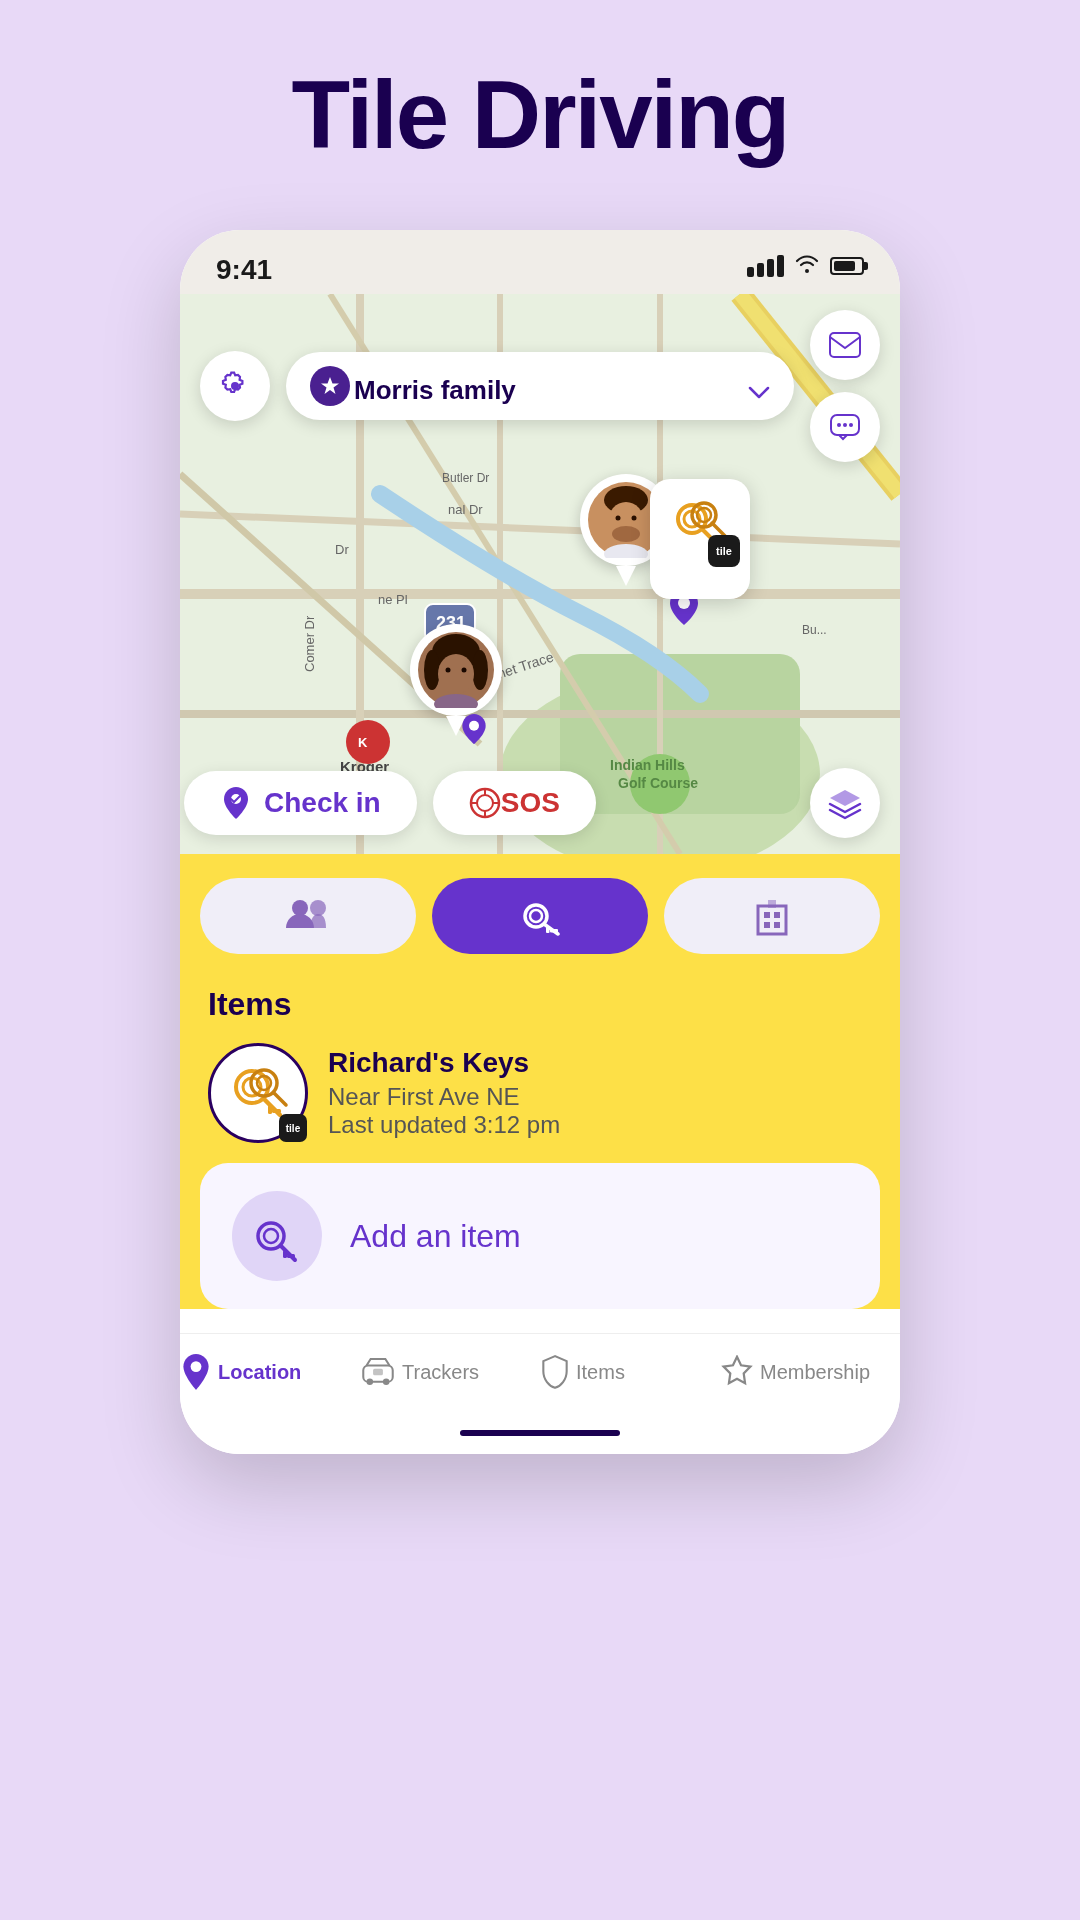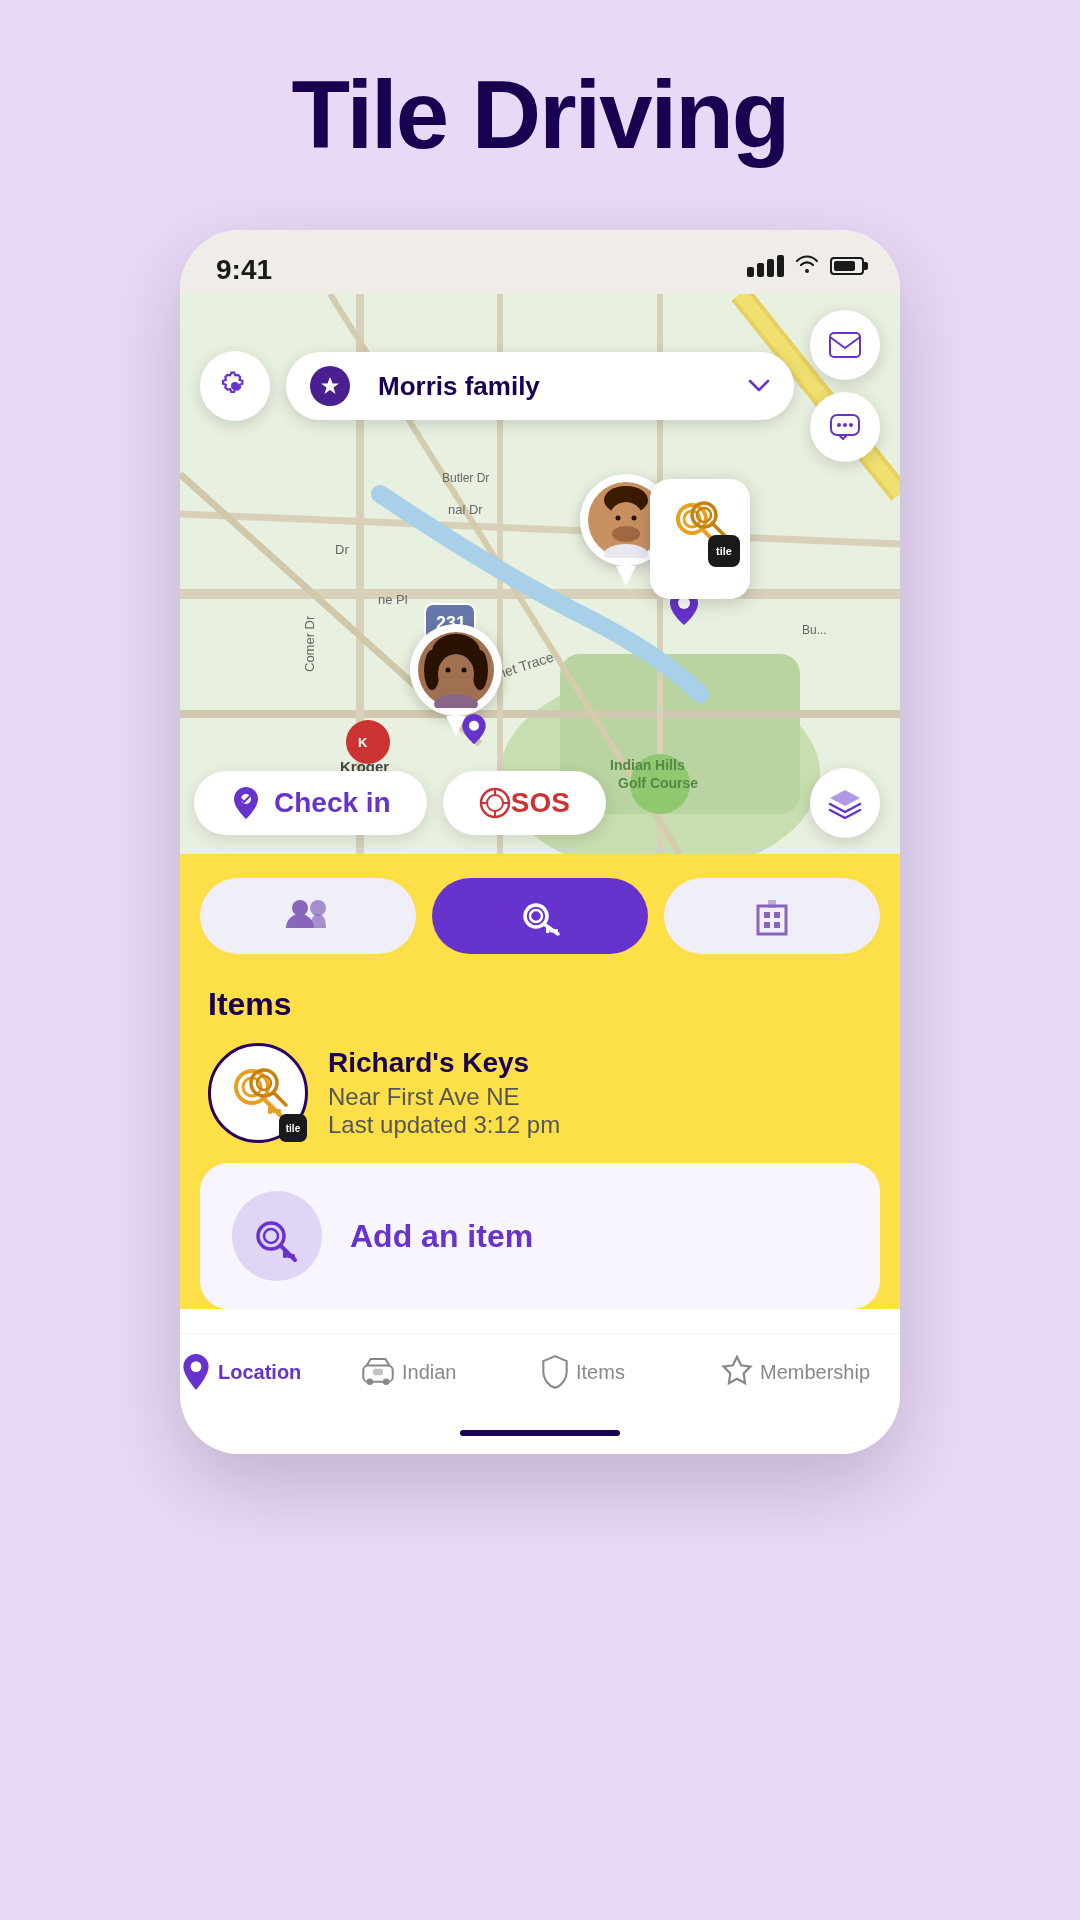--- a/index.html
+++ b/index.html
@@ -134,22 +134,22 @@
       justify-content: center;
       box-shadow: 0 4px 16px rgba(0,0,0,0.15);
       cursor: pointer;
     }
 
     .family-pill {
       background: white;
       border-radius: 50px;
       padding: 14px 24px;
       display: flex;
-      align-items: center;
-      gap: 28px;
+      align-items: flex-end;
+      gap: 4px;
       box-shadow: 0 4px 16px rgba(0,0,0,0.15);
       flex: 1;
       margin: 0 16px;
     }
 
     .family-pill-star {
       width: 40px;
       height: 40px;
       background: #4a2090;
       border-radius: 50%;
@@ -175,21 +175,21 @@
     .map-side-btns {
       display: flex;
       flex-direction: column;
       gap: 12px;
     }
 
     
     .map-bottom-btns {
       position: absolute;
       bottom: 16px;
-      left: 14px;
+      left: 4px;
       right: 20px;
       display: flex;
       align-items: center;
       justify-content: space-between;
       z-index: 10;
     }
 
     .checkin-btn {
       background: white;
       border-radius: 50px;
@@ -375,21 +375,21 @@
       border-radius: 50%;
       background: #e0d5f7;
       display: flex;
       align-items: center;
       justify-content: center;
       flex-shrink: 0;
     }
 
     .add-item-label {
       font-size: 32px;
-      font-weight: 700;
+      font-weight: 400;
       color: #6633cc;
     }
 
     
     .bottom-nav {
       background: white;
       border-top: 1px solid #eee;
       display: flex;
       align-items: center;
       padding: 20px 0 30px;
@@ -727,21 +727,21 @@
     </div>
 
     <div class="nav-item">
       <svg width="36" height="30" viewBox="0 0 44 36">
         <rect x="4" y="10" width="36" height="20" rx="6" fill="none" stroke="#888" stroke-width="2.5"></rect>
         <path d="M8 10l5-8h18l5 8" fill="none" stroke="#888" stroke-width="2.5"></path>
         <circle cx="12" cy="30" r="4" fill="#888"></circle>
         <circle cx="32" cy="30" r="4" fill="#888"></circle>
         <rect x="16" y="14" width="12" height="8" rx="2" fill="#888" opacity="0.5"></rect>
       </svg>
-      <span class="nav-label">Indian</span>
+      <span class="nav-label">Trackers</span>
     </div>
 
     <div class="nav-item">
       <svg width="30" height="36" viewBox="0 0 36 42">
         <path d="M18 2L4 8v12c0 10 7 18 14 20C25 38 32 30 32 20V8z" fill="none" stroke="#888" stroke-width="2.5"></path>
       </svg>
       <span class="nav-label">Items</span>
     </div>
 
     <div class="nav-item">

